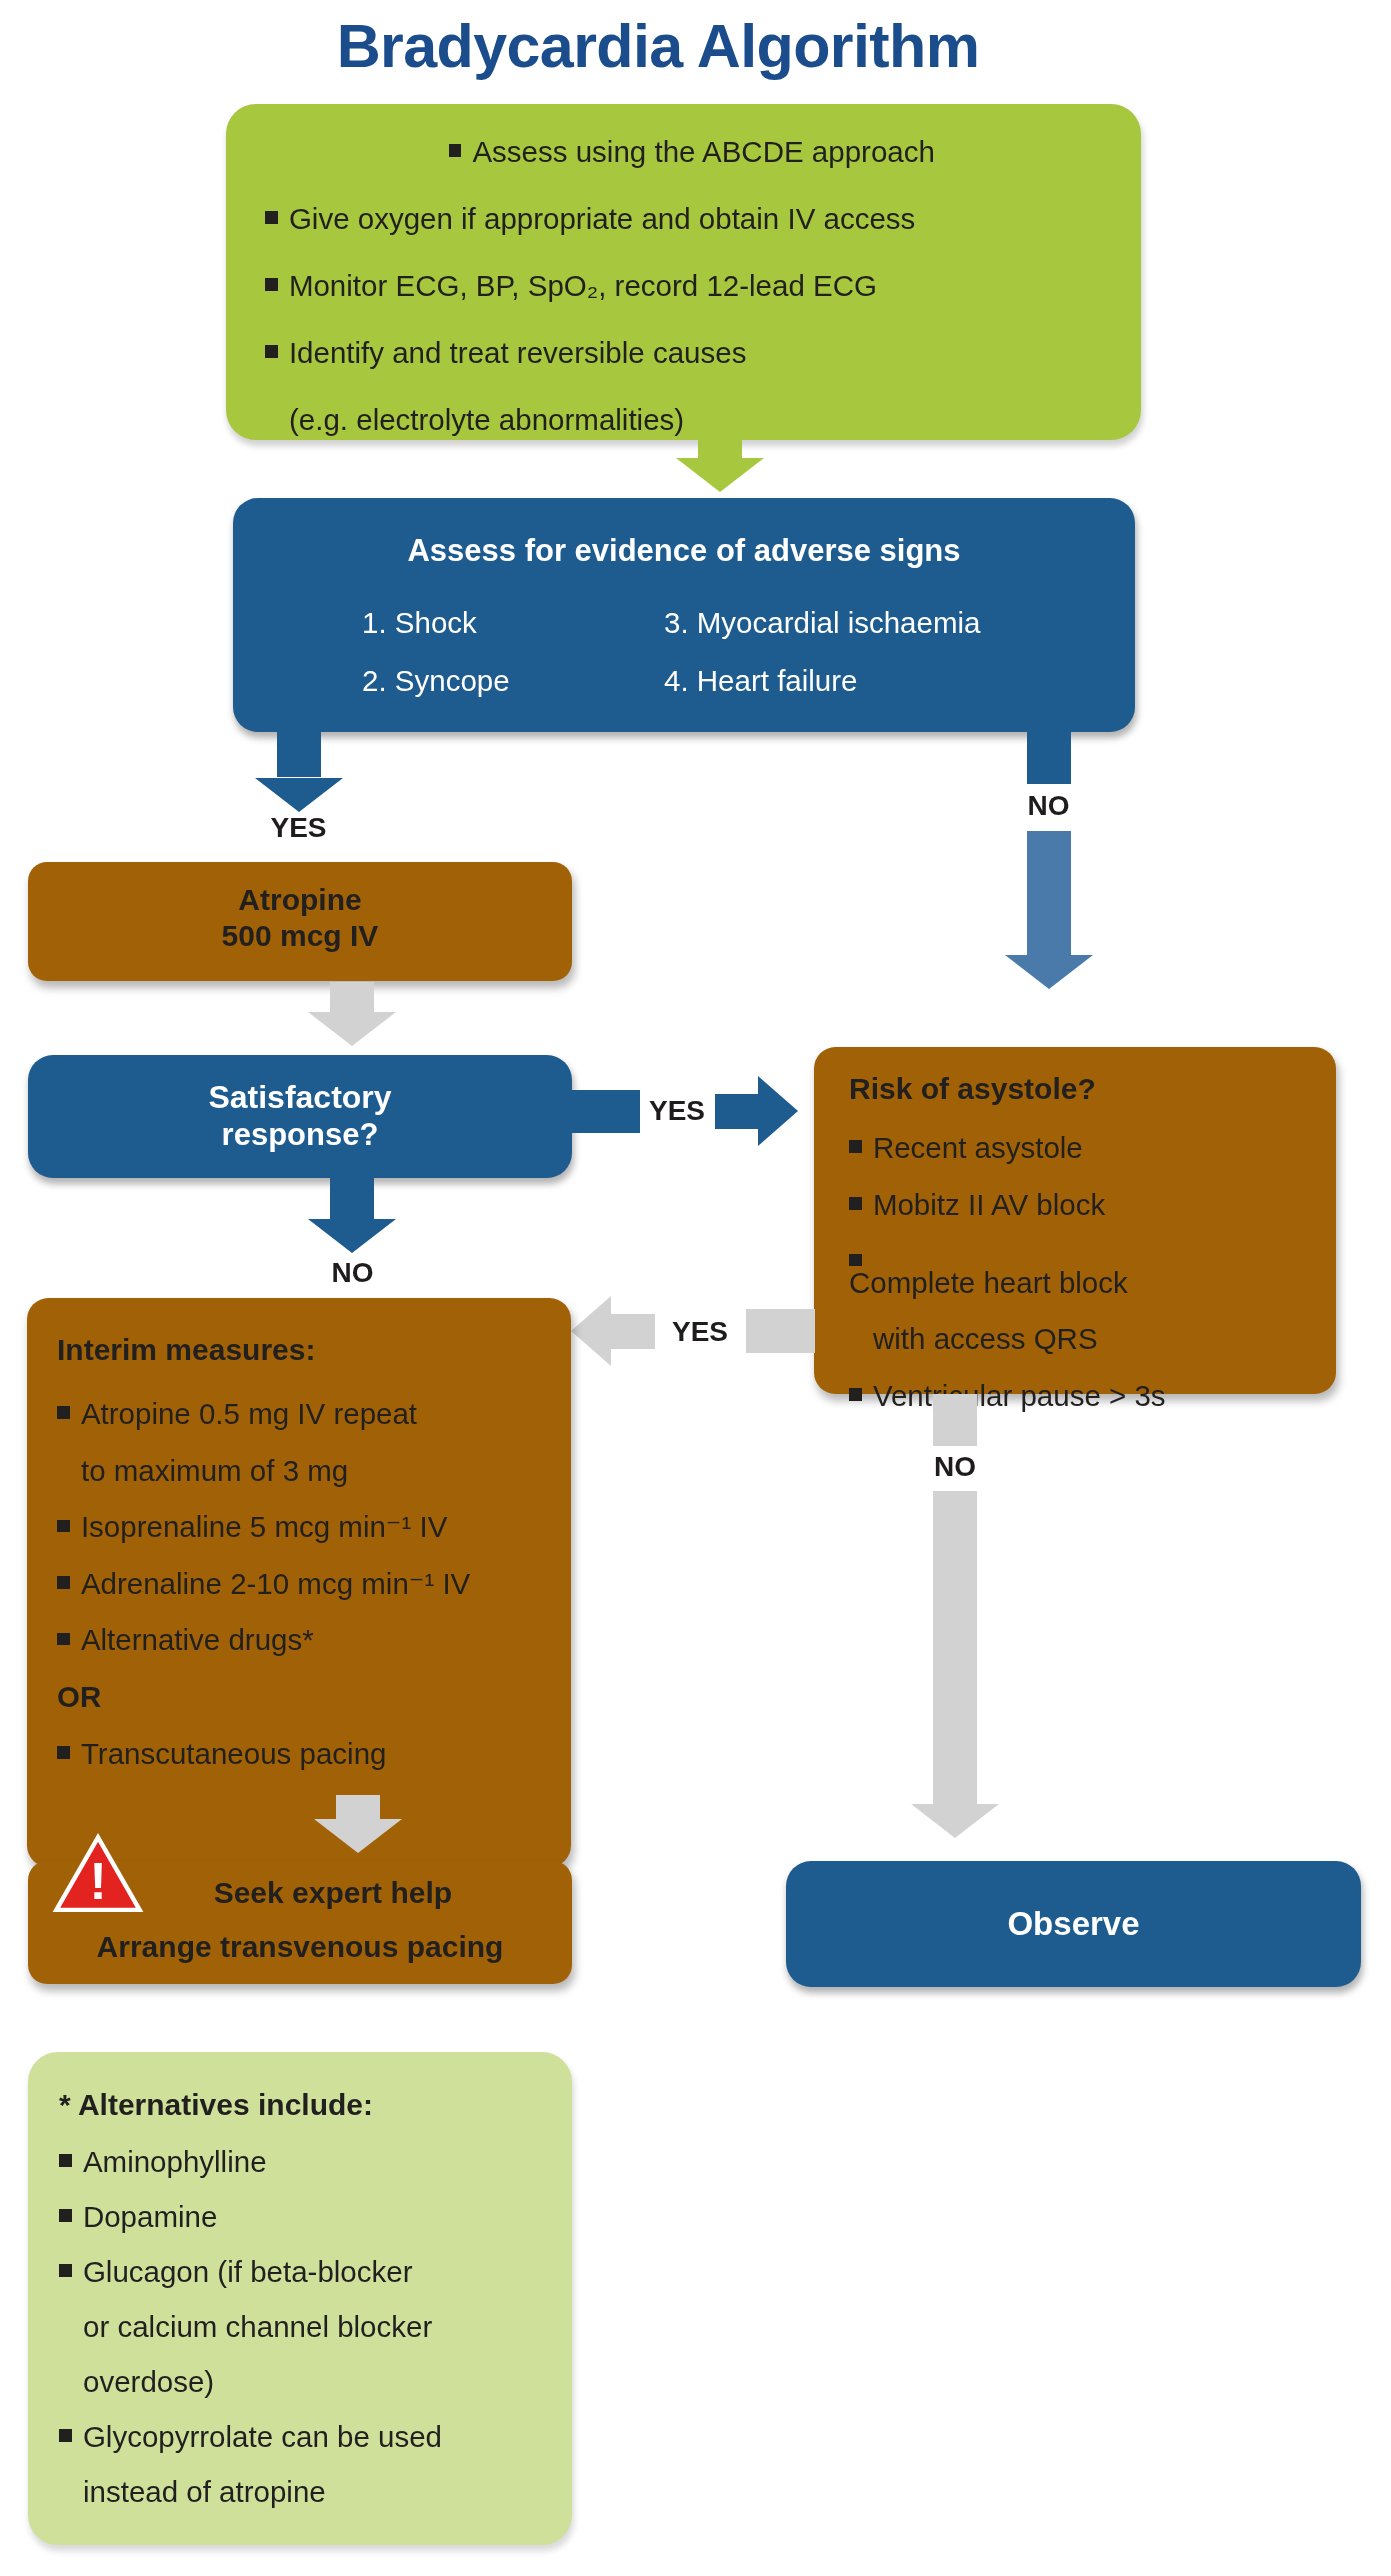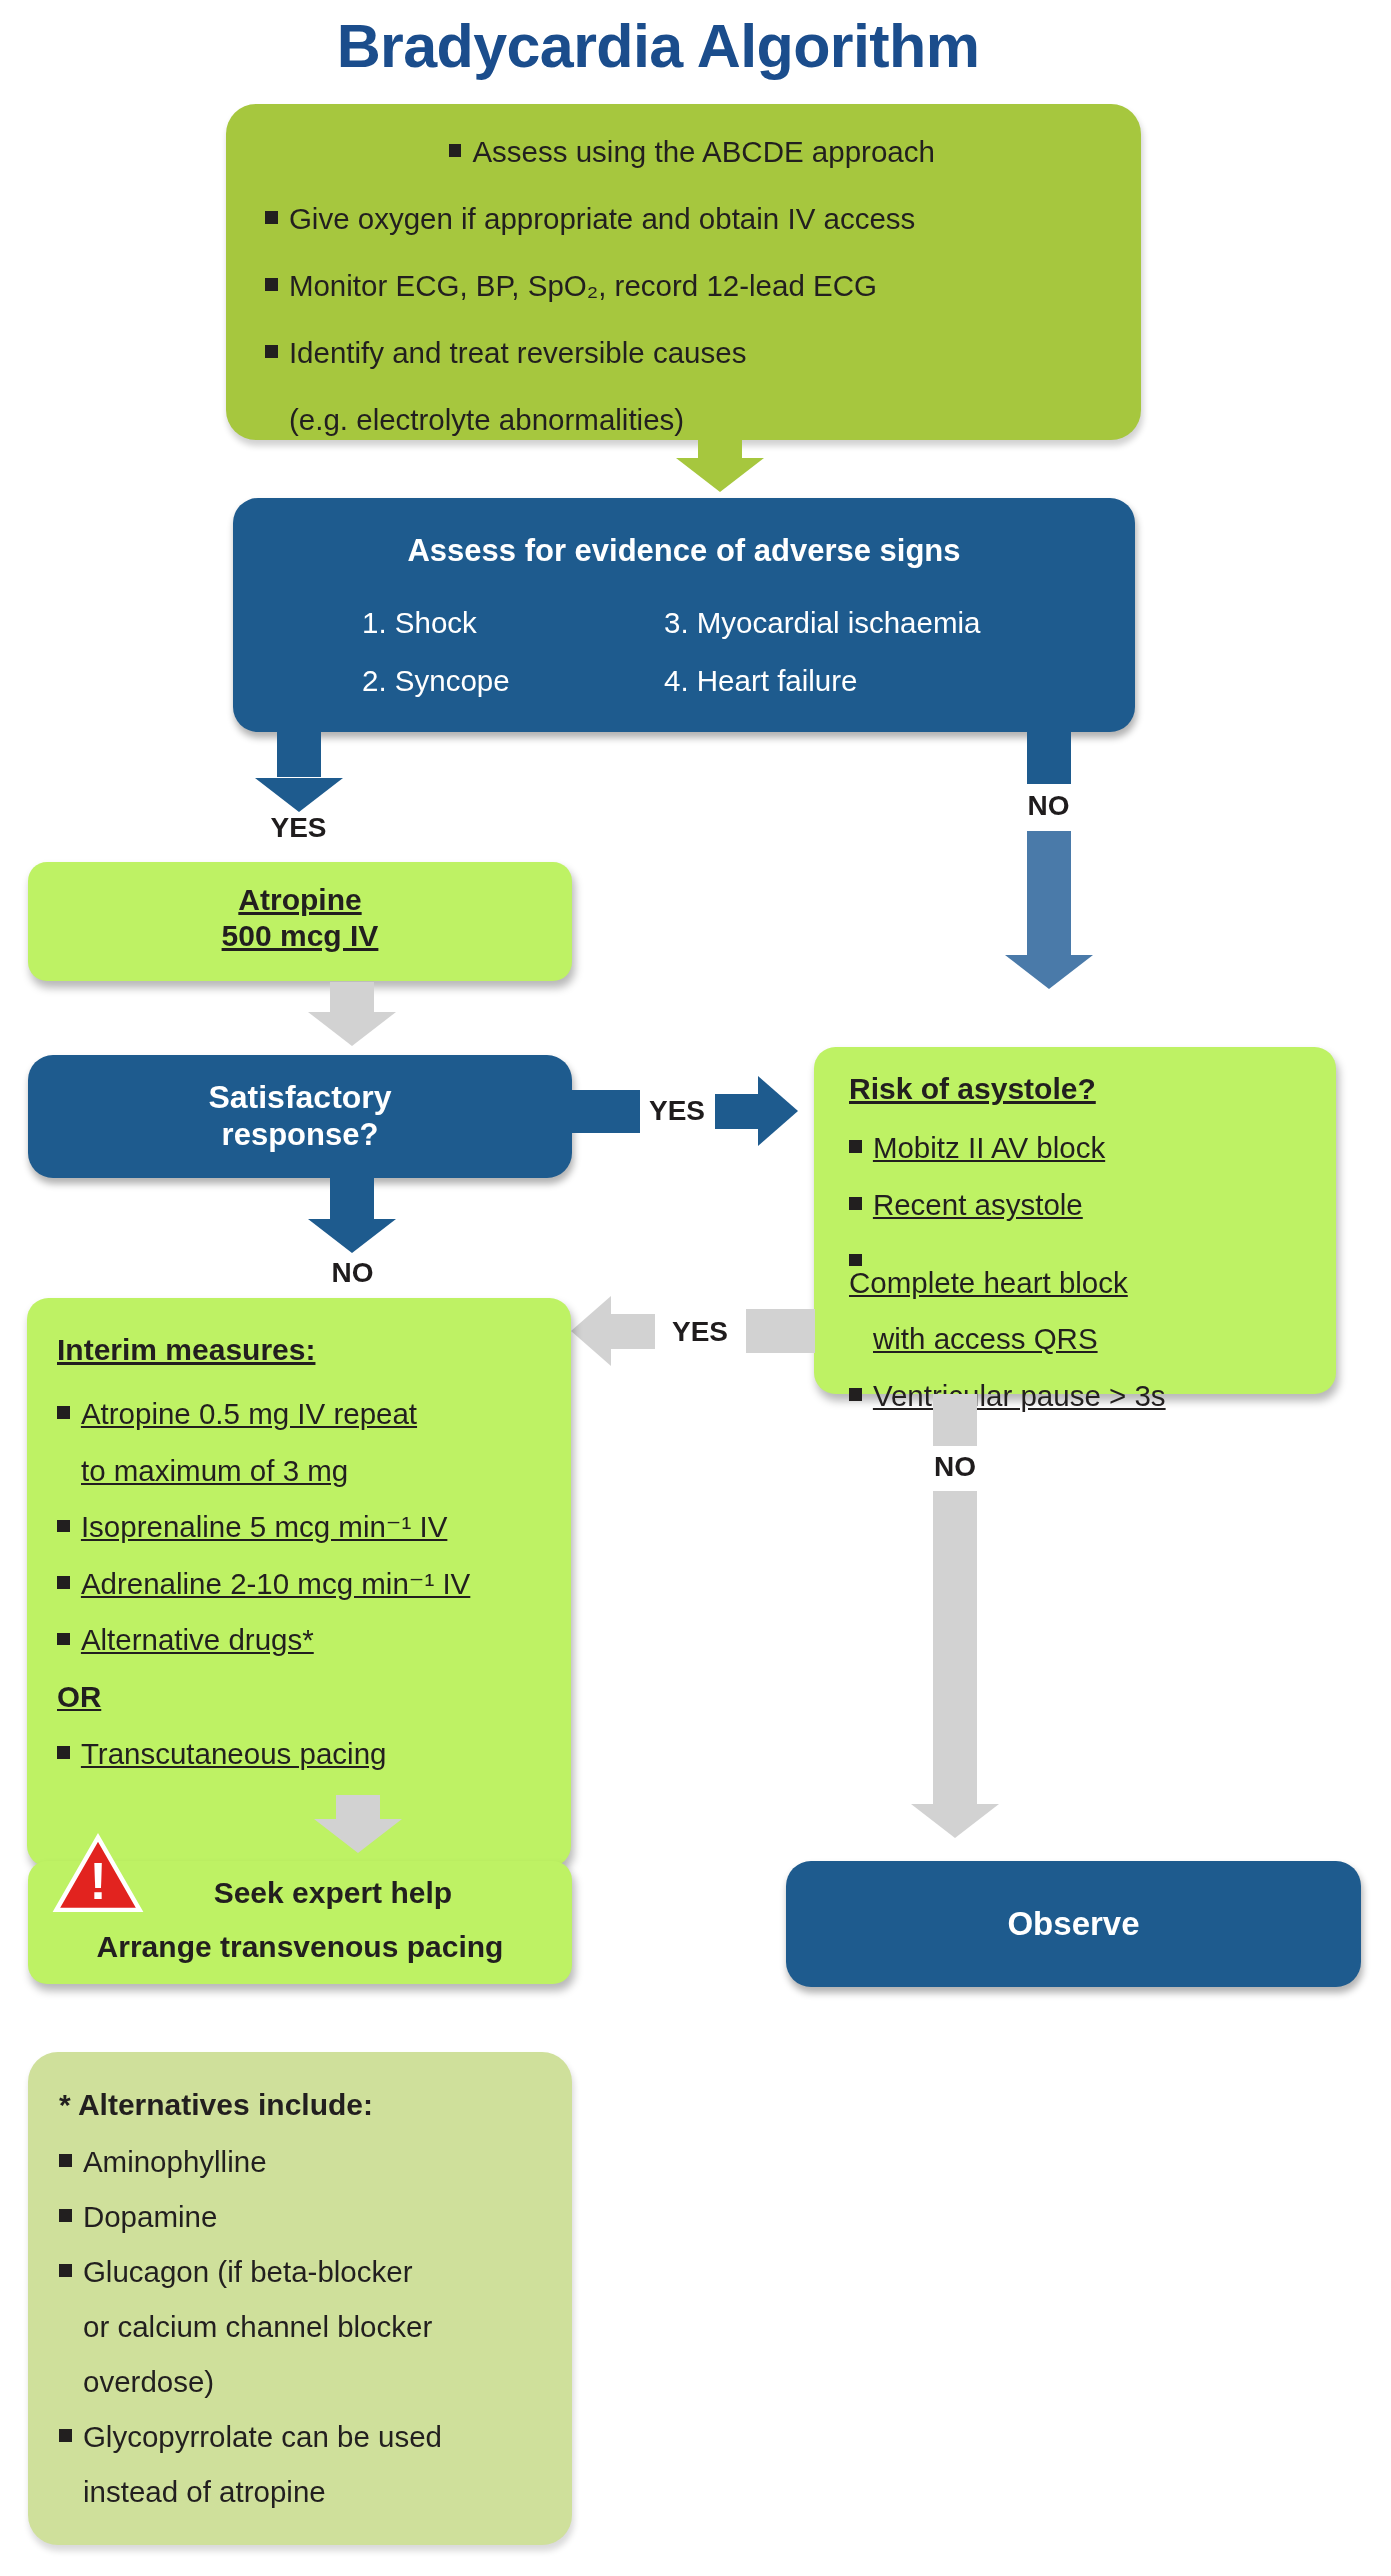--- a/index.html
+++ b/index.html
@@ -3,21 +3,21 @@
 <meta charset="utf-8">
 <style>
   html,body{margin:0;padding:0;background:#ffffff;}
   .page{position:relative;width:1391px;height:2576px;background:#ffffff;overflow:hidden;
         font-family:"Liberation Sans","DejaVu Sans",sans-serif;color:#221f1f;}
   .title{position:absolute;left:0;right:75px;top:11.3px;margin:0;text-align:center;
          font-size:61px;font-weight:bold;color:#1b4d8c;letter-spacing:-0.6px;}
   .box{position:absolute;box-sizing:border-box;}
   .green-box{background:#a6c73e;border-radius:30px;box-shadow:1.9px 5.7px 6.3px rgba(0,0,0,0.18);}
   .blue-box{background:#1e5b8e;border-radius:25px;color:#ffffff;box-shadow:1.9px 5.7px 7.5px rgba(0,0,0,0.30);}
-  .grey-box{background:#bef264;border-radius:21.4px;box-shadow:2.5px 6.3px 8.8px rgba(0,0,0,0.28);text-decoration:underline;}
+  .grey-box{background:#a16207;border-radius:21.4px;box-shadow:2.5px 6.3px 8.8px rgba(0,0,0,0.28);}
   .pale-box{background:#cfe09b;border-radius:30px;box-shadow:1.9px 5.7px 6.3px rgba(0,0,0,0.15);}
   .li{display:flex;align-items:flex-start;font-size:29.5px;line-height:34px;margin-bottom:22.6px;}
   .sq{width:12.6px;height:12.6px;background:#221f1f;margin:9.4px 11.3px 0 0;flex:none;}
   .cont{padding-left:24px;}
   .b{font-weight:bold;}
   .vbar{position:absolute;width:44px;}
   .tri-down{position:absolute;width:0;height:0;border-left:44px solid transparent;
             border-right:44px solid transparent;border-top:34px solid #000;}
   .tri-right{position:absolute;width:0;height:0;border-top:35px solid transparent;
              border-bottom:35px solid transparent;border-left:40px solid #000;}
@@ -94,25 +94,25 @@
 
   <div class="box" style="left:572px;top:1090px;width:68px;height:43px;background:#1e5b8e;"></div>
   <div class="branch-label" style="left:642px;top:1095px;width:70px;">YES</div>
   <div class="box" style="left:715px;top:1094px;width:43px;height:35px;background:#1e5b8e;"></div>
   <div class="tri-right" style="left:758px;top:1076px;border-left-color:#1e5b8e;"></div>
 
   <div class="box grey-box" style="left:814px;top:1047px;width:522px;height:347px;padding:25px 16.3px 0 35px;">
     <div class="b" style="font-size:30px;line-height:34px;margin-bottom:25px;">Risk of asystole?</div>
     <div class="li">
       <span class="sq"></span>
+      <span>Recent asystole</span>
+    </div>
+    <div class="li">
+      <span class="sq"></span>
       <span>Mobitz II AV block</span>
-    </div>
-    <div class="li">
-      <span class="sq"></span>
-      <span>Recent asystole</span>
     </div>
     <div class="li" style="margin-bottom:22px;flex-direction:column;">
       <span class="sq"></span>
       <span>Complete heart block</span>
     </div>
     <div class="li cont">
       <span>with access QRS</span>
     </div>
     <div class="li">
       <span class="sq"></span>

